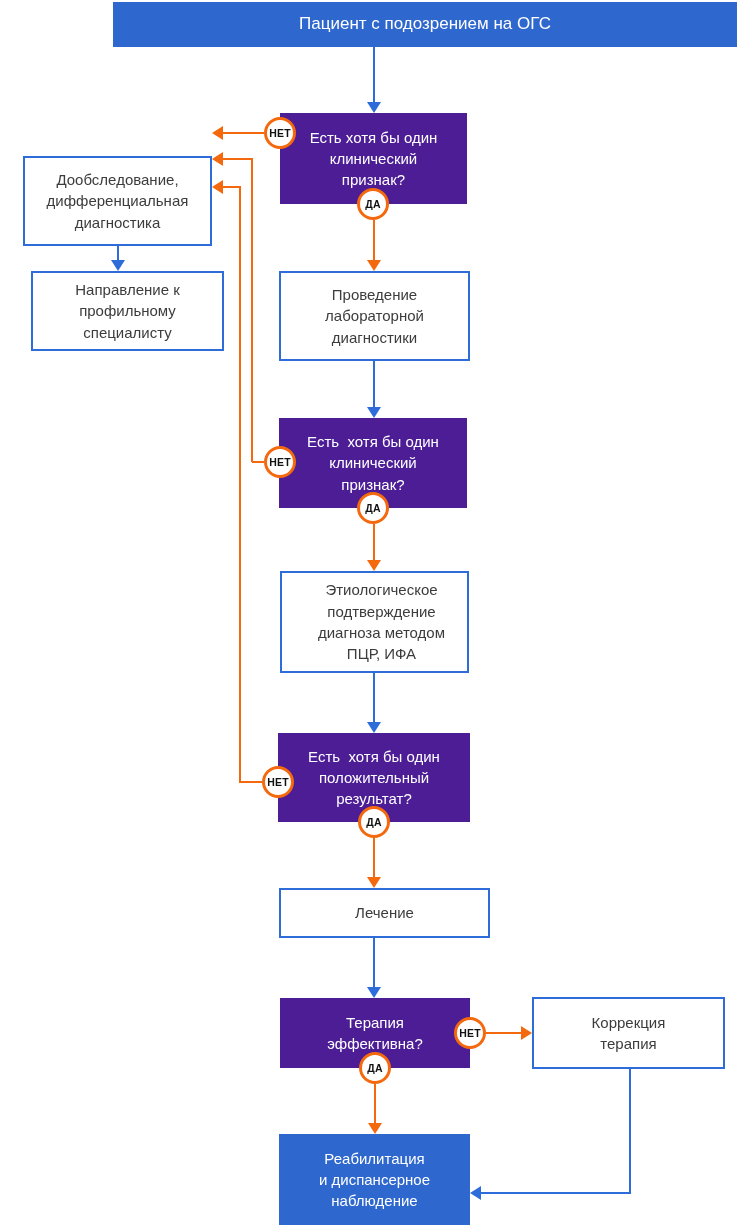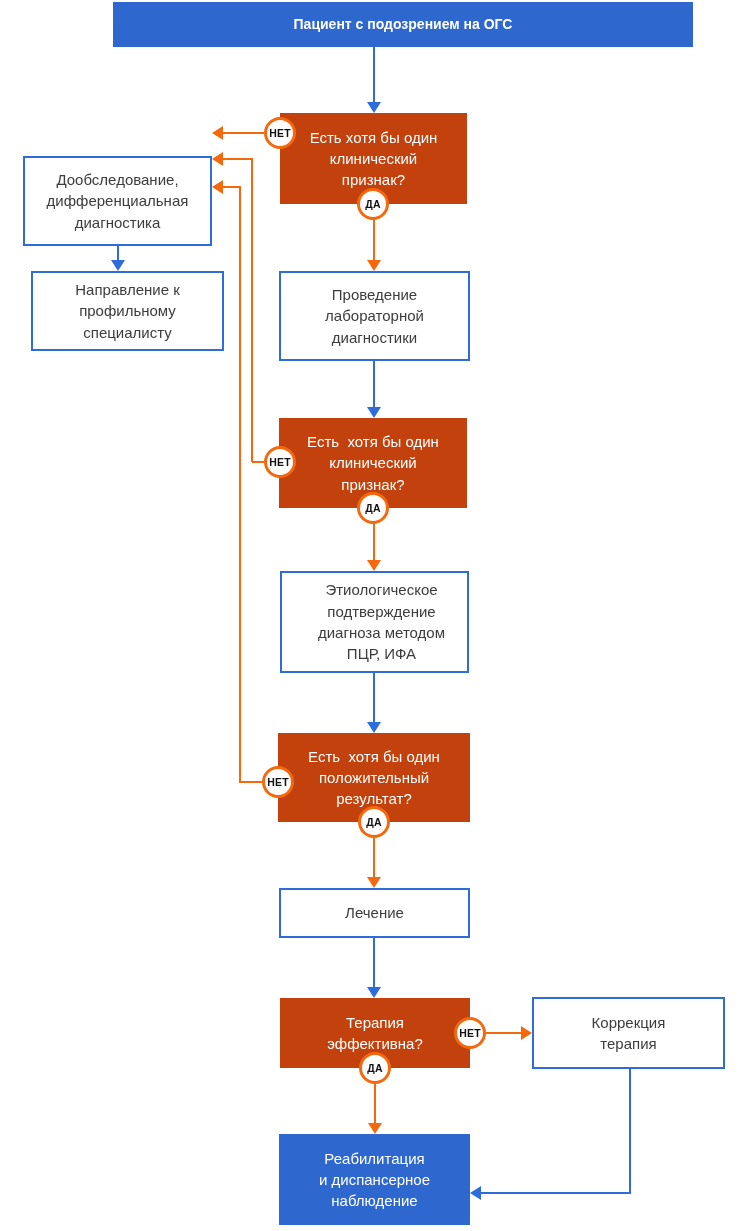--- a/index.html
+++ b/index.html
@@ -20,21 +20,21 @@
     align-items: center;
     justify-content: center;
     text-align: center;
     font-size: 15px;
     line-height: 1.42;
     z-index: 2;
   }
   .box .label { white-space: pre-wrap; }
 
   .box--bluefill  { background: #2E67CD; color: #ffffff; font-weight: 500; }
-  .box--orange    { background: #c2410c; color: #ffffff; }
+  .box--orange    { background: #4c1d95; color: #ffffff; }
   .box--white     { background: #ffffff; color: #3C3C3C; border: 2px solid #2E6CD9; }
 
   .badge {
     position: absolute;
     width: 32px; height: 32px;
     border-radius: 50%;
     background: #ffffff;
     border: 3px solid #F4690E;
     color: #111111;
     font-size: 10.5px;
@@ -53,21 +53,21 @@
   .tri--down-orange  { border-left: 7px solid transparent; border-right: 7px solid transparent; border-top: 11px solid #F4690E; }
   .tri--left-orange  { border-top: 7px solid transparent; border-bottom: 7px solid transparent; border-right: 11px solid #F4690E; }
   .tri--left-blue    { border-top: 7px solid transparent; border-bottom: 7px solid transparent; border-right: 11px solid #2E6CD9; }
   .tri--right-orange { border-top: 7px solid transparent; border-bottom: 7px solid transparent; border-left: 11px solid #F4690E; }
 </style>
 </head>
 <body>
 
 <div class="canvas">
 
-  <div class="box box--bluefill" style="left:113px; top:2px; width:580px; height:45px; font-size:14px;font-weight:bold;">
+  <div class="box box--bluefill" style="left:113px; top:2px; width:624px; height:45px; font-size:17px;">
     <span class="label">Пациент с подозрением на ОГС</span>
   </div>
 
   <div class="box box--orange" style="left:280px; top:113px; width:187px; height:91px;">
     <span class="label">Есть хотя бы один
 клинический
 признак?</span>
   </div>
 
   <div class="box box--white" style="left:23px; top:115px; width:189px; height:90px;margin-top:41px;">
@@ -100,21 +100,21 @@
 диагноза методом
 ПЦР, ИФА</span>
   </div>
 
   <div class="box box--orange" style="left:278px; top:733px; width:192px; height:89px;">
     <span class="label">Есть  хотя бы один
 положительный
 результат?</span>
   </div>
 
-  <div class="box box--white" style="left:279px; top:888px; width:191px; height:50px;">
+  <div class="box box--white" style="left:279px; top:888px; width:211px; height:50px;">
     <span class="label">Лечение</span>
   </div>
 
   <div class="box box--orange" style="left:280px; top:998px; width:190px; height:70px;">
     <span class="label">Терапия
 эффективна?</span>
   </div>
 
   <div class="box box--white" style="left:532px; top:997px; width:193px; height:72px;align-items:center;">
     <span class="label">Коррекция

